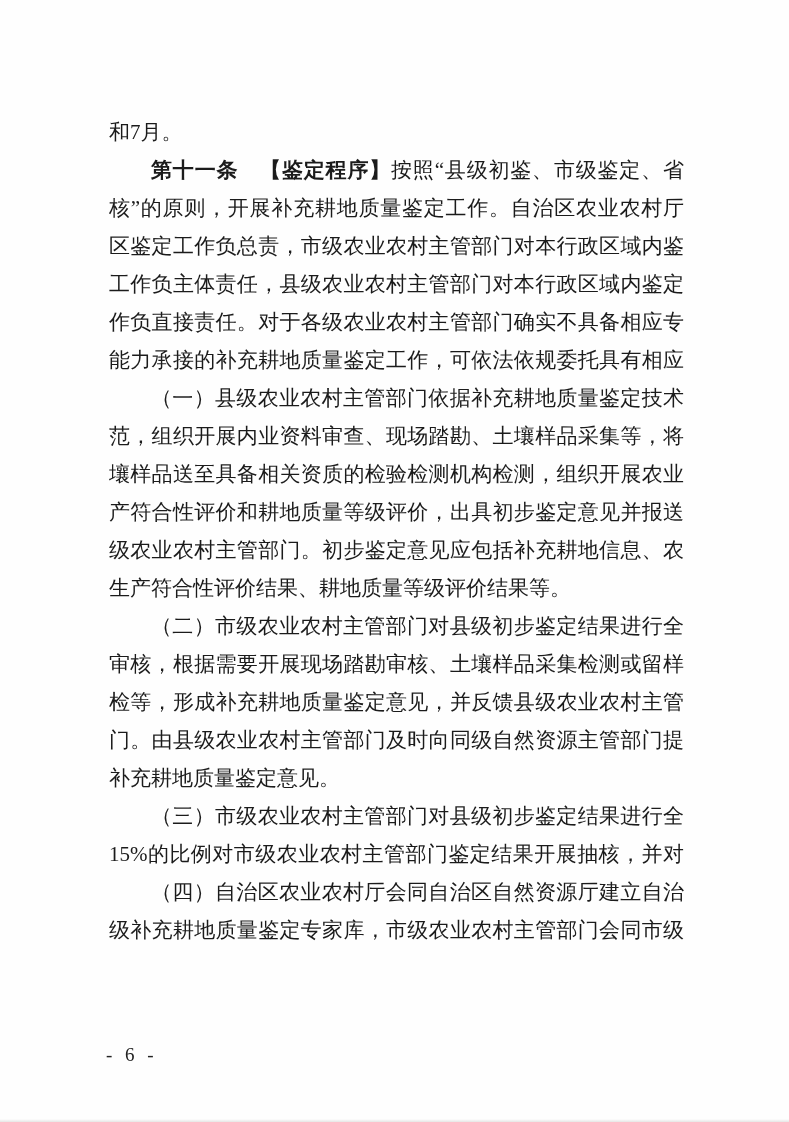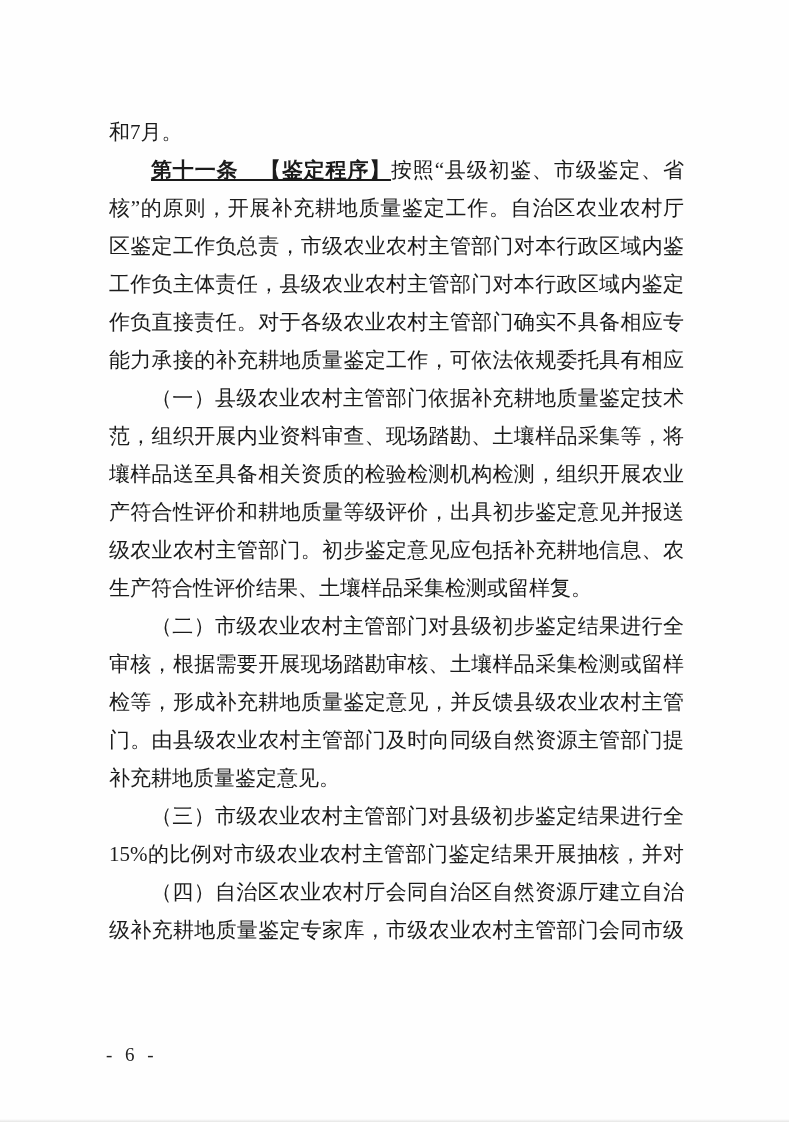--- a/index.html
+++ b/index.html
@@ -37,21 +37,20 @@
   }
   .line.end {
     text-align: right;
     text-align-last: left;
   }
   .line.ind {
     text-indent: 2em;
   }
   .b {
     font-weight: bold;
-    text-decoration: underline;
   }
   .pagenum {
     position: absolute;
     left: 106px;
     top: 1044px;
     font-size: 19px;
     line-height: 22px;
     letter-spacing: 4px;
     color: #222222;
   }
@@ -74,21 +73,21 @@
     <div class="line"><span>核”的原则，开展补充耕地质量鉴定工作。自治区农业农村厅对全</span></div>
     <div class="line"><span>区鉴定工作负总责，市级农业农村主管部门对本行政区域内鉴定</span></div>
     <div class="line"><span>工作负主体责任，县级农业农村主管部门对本行政区域内鉴定工</span></div>
     <div class="line"><span>作负直接责任。对于各级农业农村主管部门确实不具备相应专业</span></div>
     <div class="line"><span>能力承接的补充耕地质量鉴定工作，可依法依规委托具有相应资</span></div>
     <div class="line ind"><span>（一）县级农业农村主管部门依据补充耕地质量鉴定技术规</span></div>
     <div class="line"><span>范，组织开展内业资料审查、现场踏勘、土壤样品采集等，将土</span></div>
     <div class="line"><span>壤样品送至具备相关资质的检验检测机构检测，组织开展农业生</span></div>
     <div class="line"><span>产符合性评价和耕地质量等级评价，出具初步鉴定意见并报送市</span></div>
     <div class="line"><span>级农业农村主管部门。初步鉴定意见应包括补充耕地信息、农业</span></div>
-    <div class="line end"><span>生产符合性评价结果、土壤样品采集检测或留样复。</span></div>
+    <div class="line end"><span>生产符合性评价结果、耕地质量等级评价结果等。</span></div>
     <div class="line ind"><span>（二）市级农业农村主管部门对县级初步鉴定结果进行全面</span></div>
     <div class="line"><span>审核，根据需要开展现场踏勘审核、土壤样品采集检测或留样复</span></div>
     <div class="line"><span>检等，形成补充耕地质量鉴定意见，并反馈县级农业农村主管部</span></div>
     <div class="line"><span>门。由县级农业农村主管部门及时向同级自然资源主管部门提供</span></div>
     <div class="line end"><span>补充耕地质量鉴定意见。</span></div>
     <div class="line ind"><span>（三）市级农业农村主管部门对县级初步鉴定结果进行全面</span></div>
     <div class="line"><span>15%的比例对市级农业农村主管部门鉴定结果开展抽核，并对补</span></div>
     <div class="line ind"><span>（四）自治区农业农村厅会同自治区自然资源厅建立自治区</span></div>
     <div class="line"><span>级补充耕地质量鉴定专家库，市级农业农村主管部门会同市级自</span></div>
   </div>

